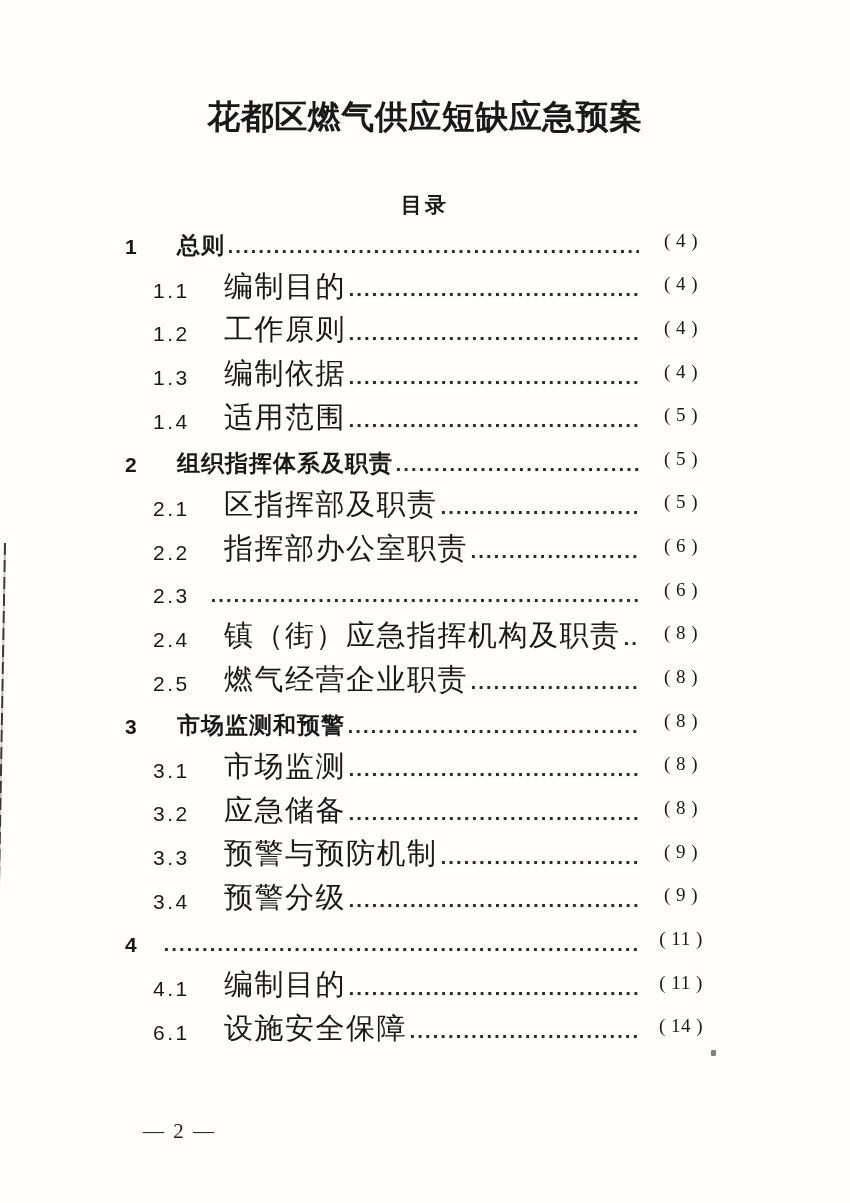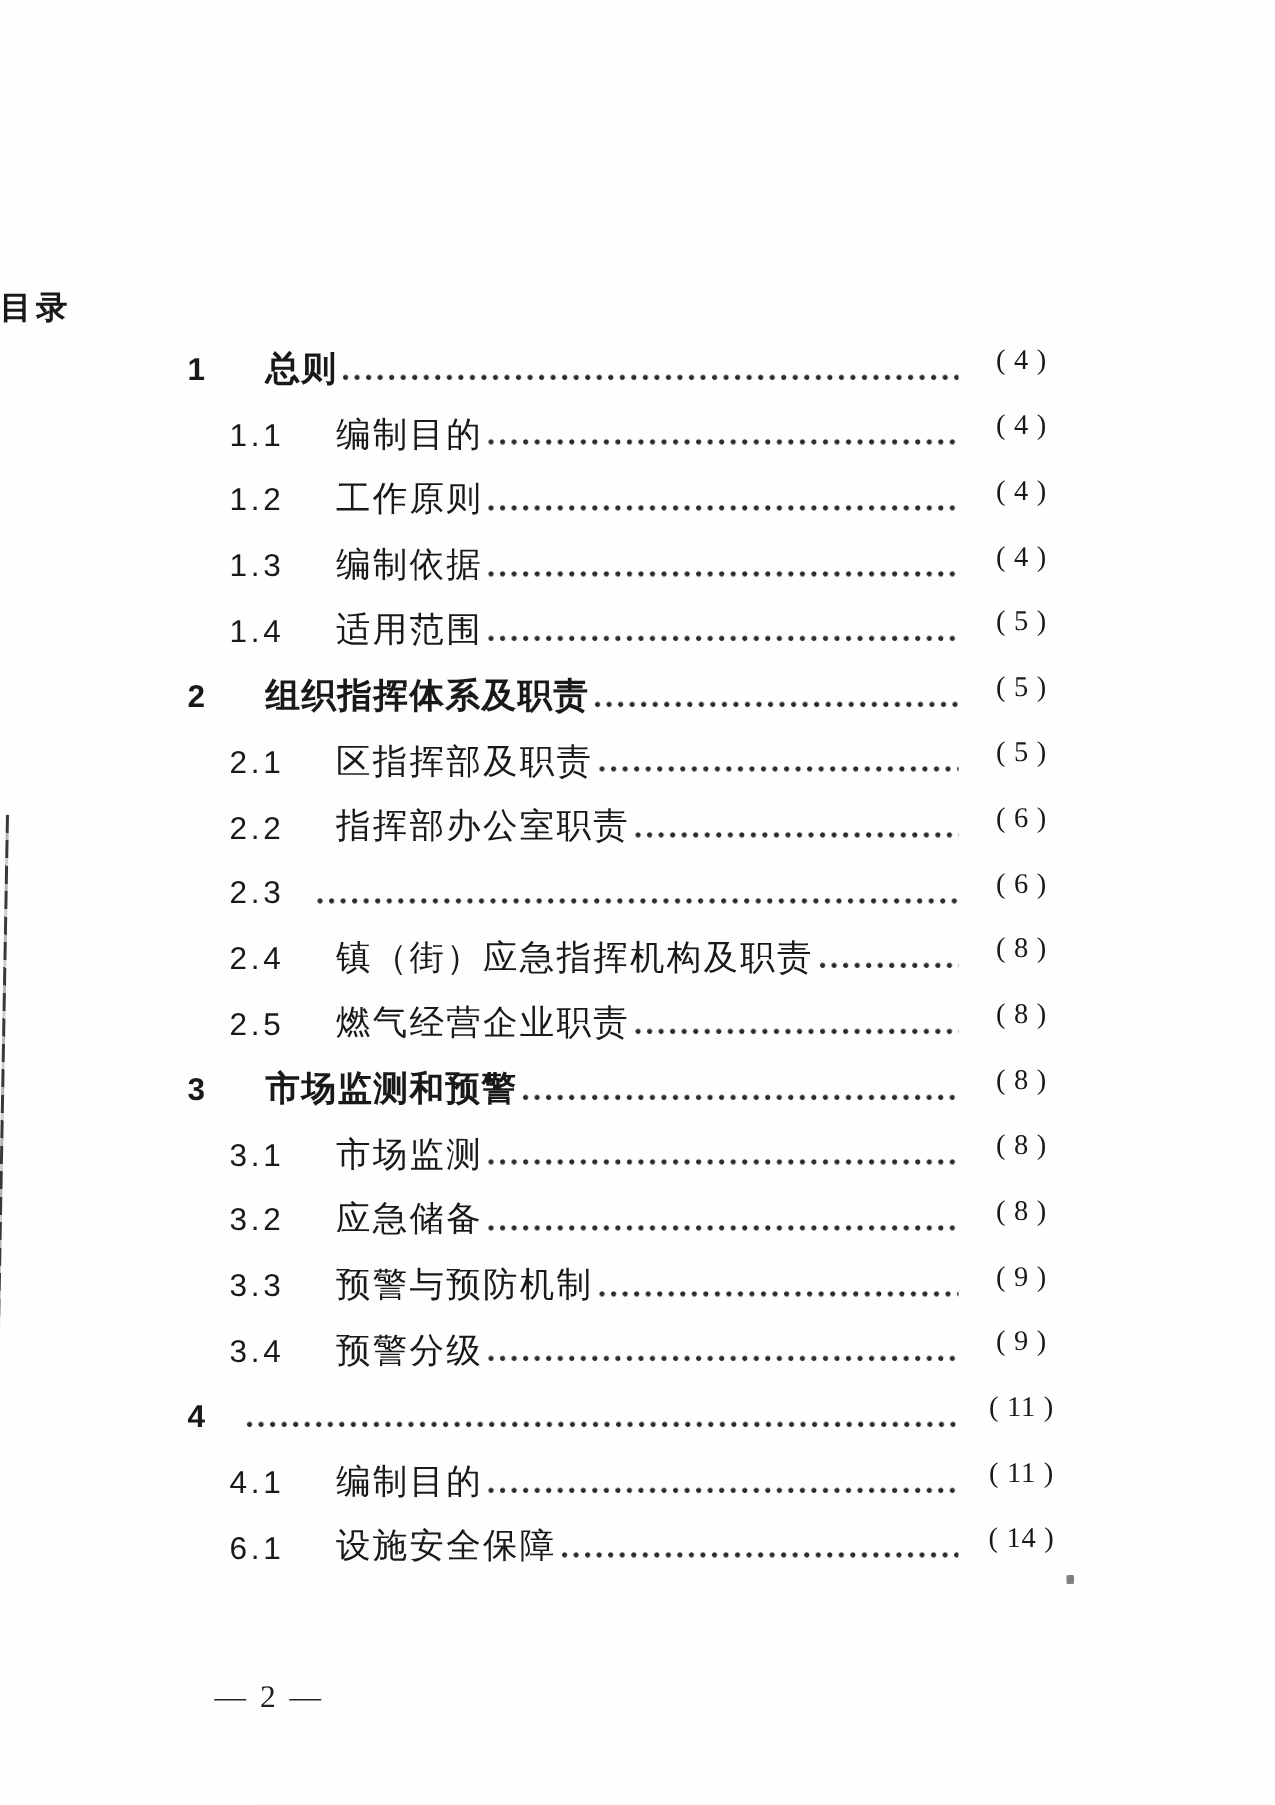--- a/index.html
+++ b/index.html
@@ -12,20 +12,21 @@
     color:#191919;
   }
   .title{
     position:absolute;top:95px;left:0;width:100%;
     margin:0;text-align:center;
     font-size:33px;font-weight:700;letter-spacing:0.5px;
     font-family:"Liberation Serif","DejaVu Serif",serif;
   }
   .toc-heading{
     position:absolute;top:191px;left:0;width:100%;
+    text-align:center;
     font-size:21px;font-weight:700;letter-spacing:3px;
     font-family:"Liberation Sans","DejaVu Sans",sans-serif;
   }
   .toc{
     position:absolute;top:215px;left:125px;width:593px;
   }
   .toc-row{
     display:flex;align-items:flex-end;
     height:43.65px;box-sizing:border-box;
   }
@@ -49,21 +50,21 @@
     font-family:"Liberation Serif","DejaVu Serif",serif;
   }
   .toc-row.lvl1 .num{width:36px;font-weight:700;}
   .toc-row.lvl1 .ttl{
     font-weight:700;font-size:23px;letter-spacing:1px;
     font-family:"Liberation Sans","DejaVu Sans",sans-serif;
   }
   .toc-row.lvl2{padding-left:28px;}
   .toc-row.lvl2 .num{width:55px;font-size:21px;letter-spacing:2.5px;}
   .toc-row.lvl2 .ttl{
-    font-size:23px;letter-spacing:1.5px;
+    font-size:29px;letter-spacing:1.5px;
     font-family:"Liberation Serif","DejaVu Serif",serif;
   }
   .footer{
     position:absolute;left:143px;top:1119px;
     font-size:21px;letter-spacing:2px;color:#222;
     font-family:"Liberation Serif","DejaVu Serif",serif;
   }
   .scan-line{
     position:absolute;left:4px;top:543px;
     width:1.6px;height:650px;
@@ -78,20 +79,21 @@
   .speck{
     position:absolute;left:711px;top:1050px;
     width:5px;height:6px;border-radius:1px;
     background:#4a4a4a;opacity:0.7;
   }
 </style>
 </head>
 <body>
 
 <div class="sheet">
+  <h1 class="title">花都区燃气供应短缺应急预案</h1>
   <div class="toc-heading">目录</div>
   <div class="toc" id="toc-list">
       <div class="toc-row lvl1">
         <span class="num">1</span>
         <span class="ttl">总则</span>
         <span class="leader"></span>
         <span class="pg">( 4 )</span>
       </div>
       <div class="toc-row lvl2">
         <span class="num">1.1</span>

